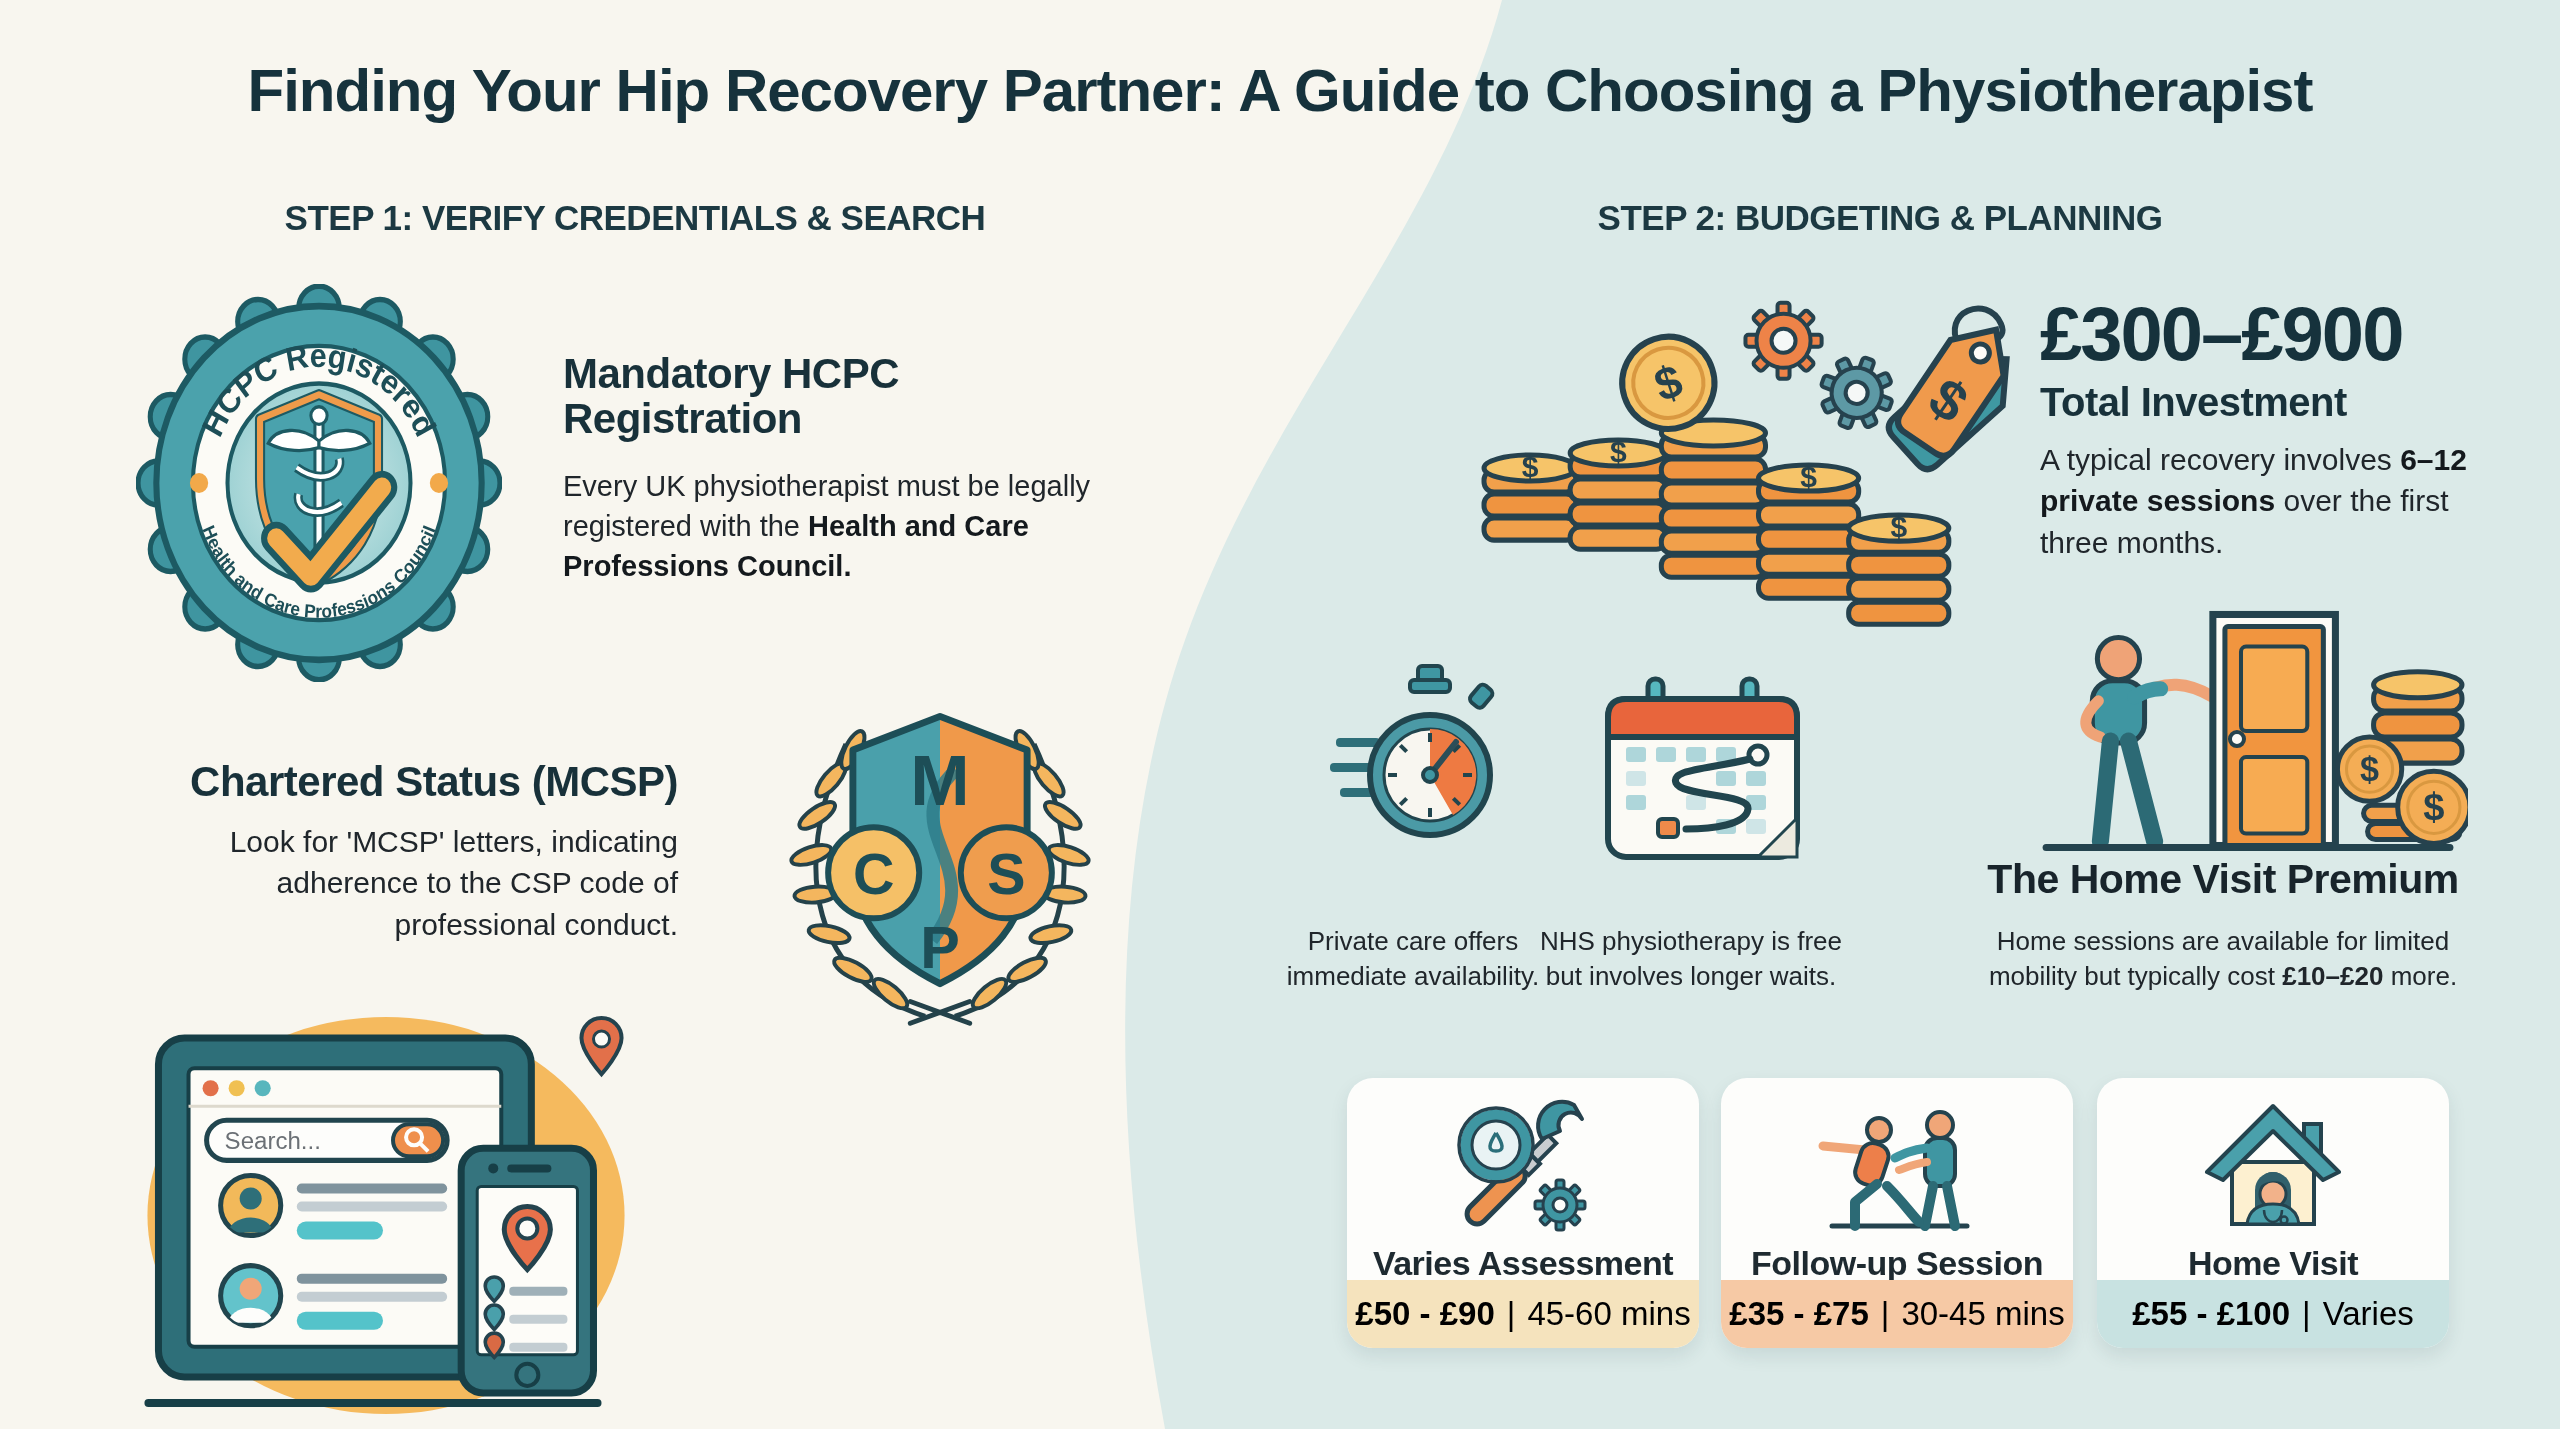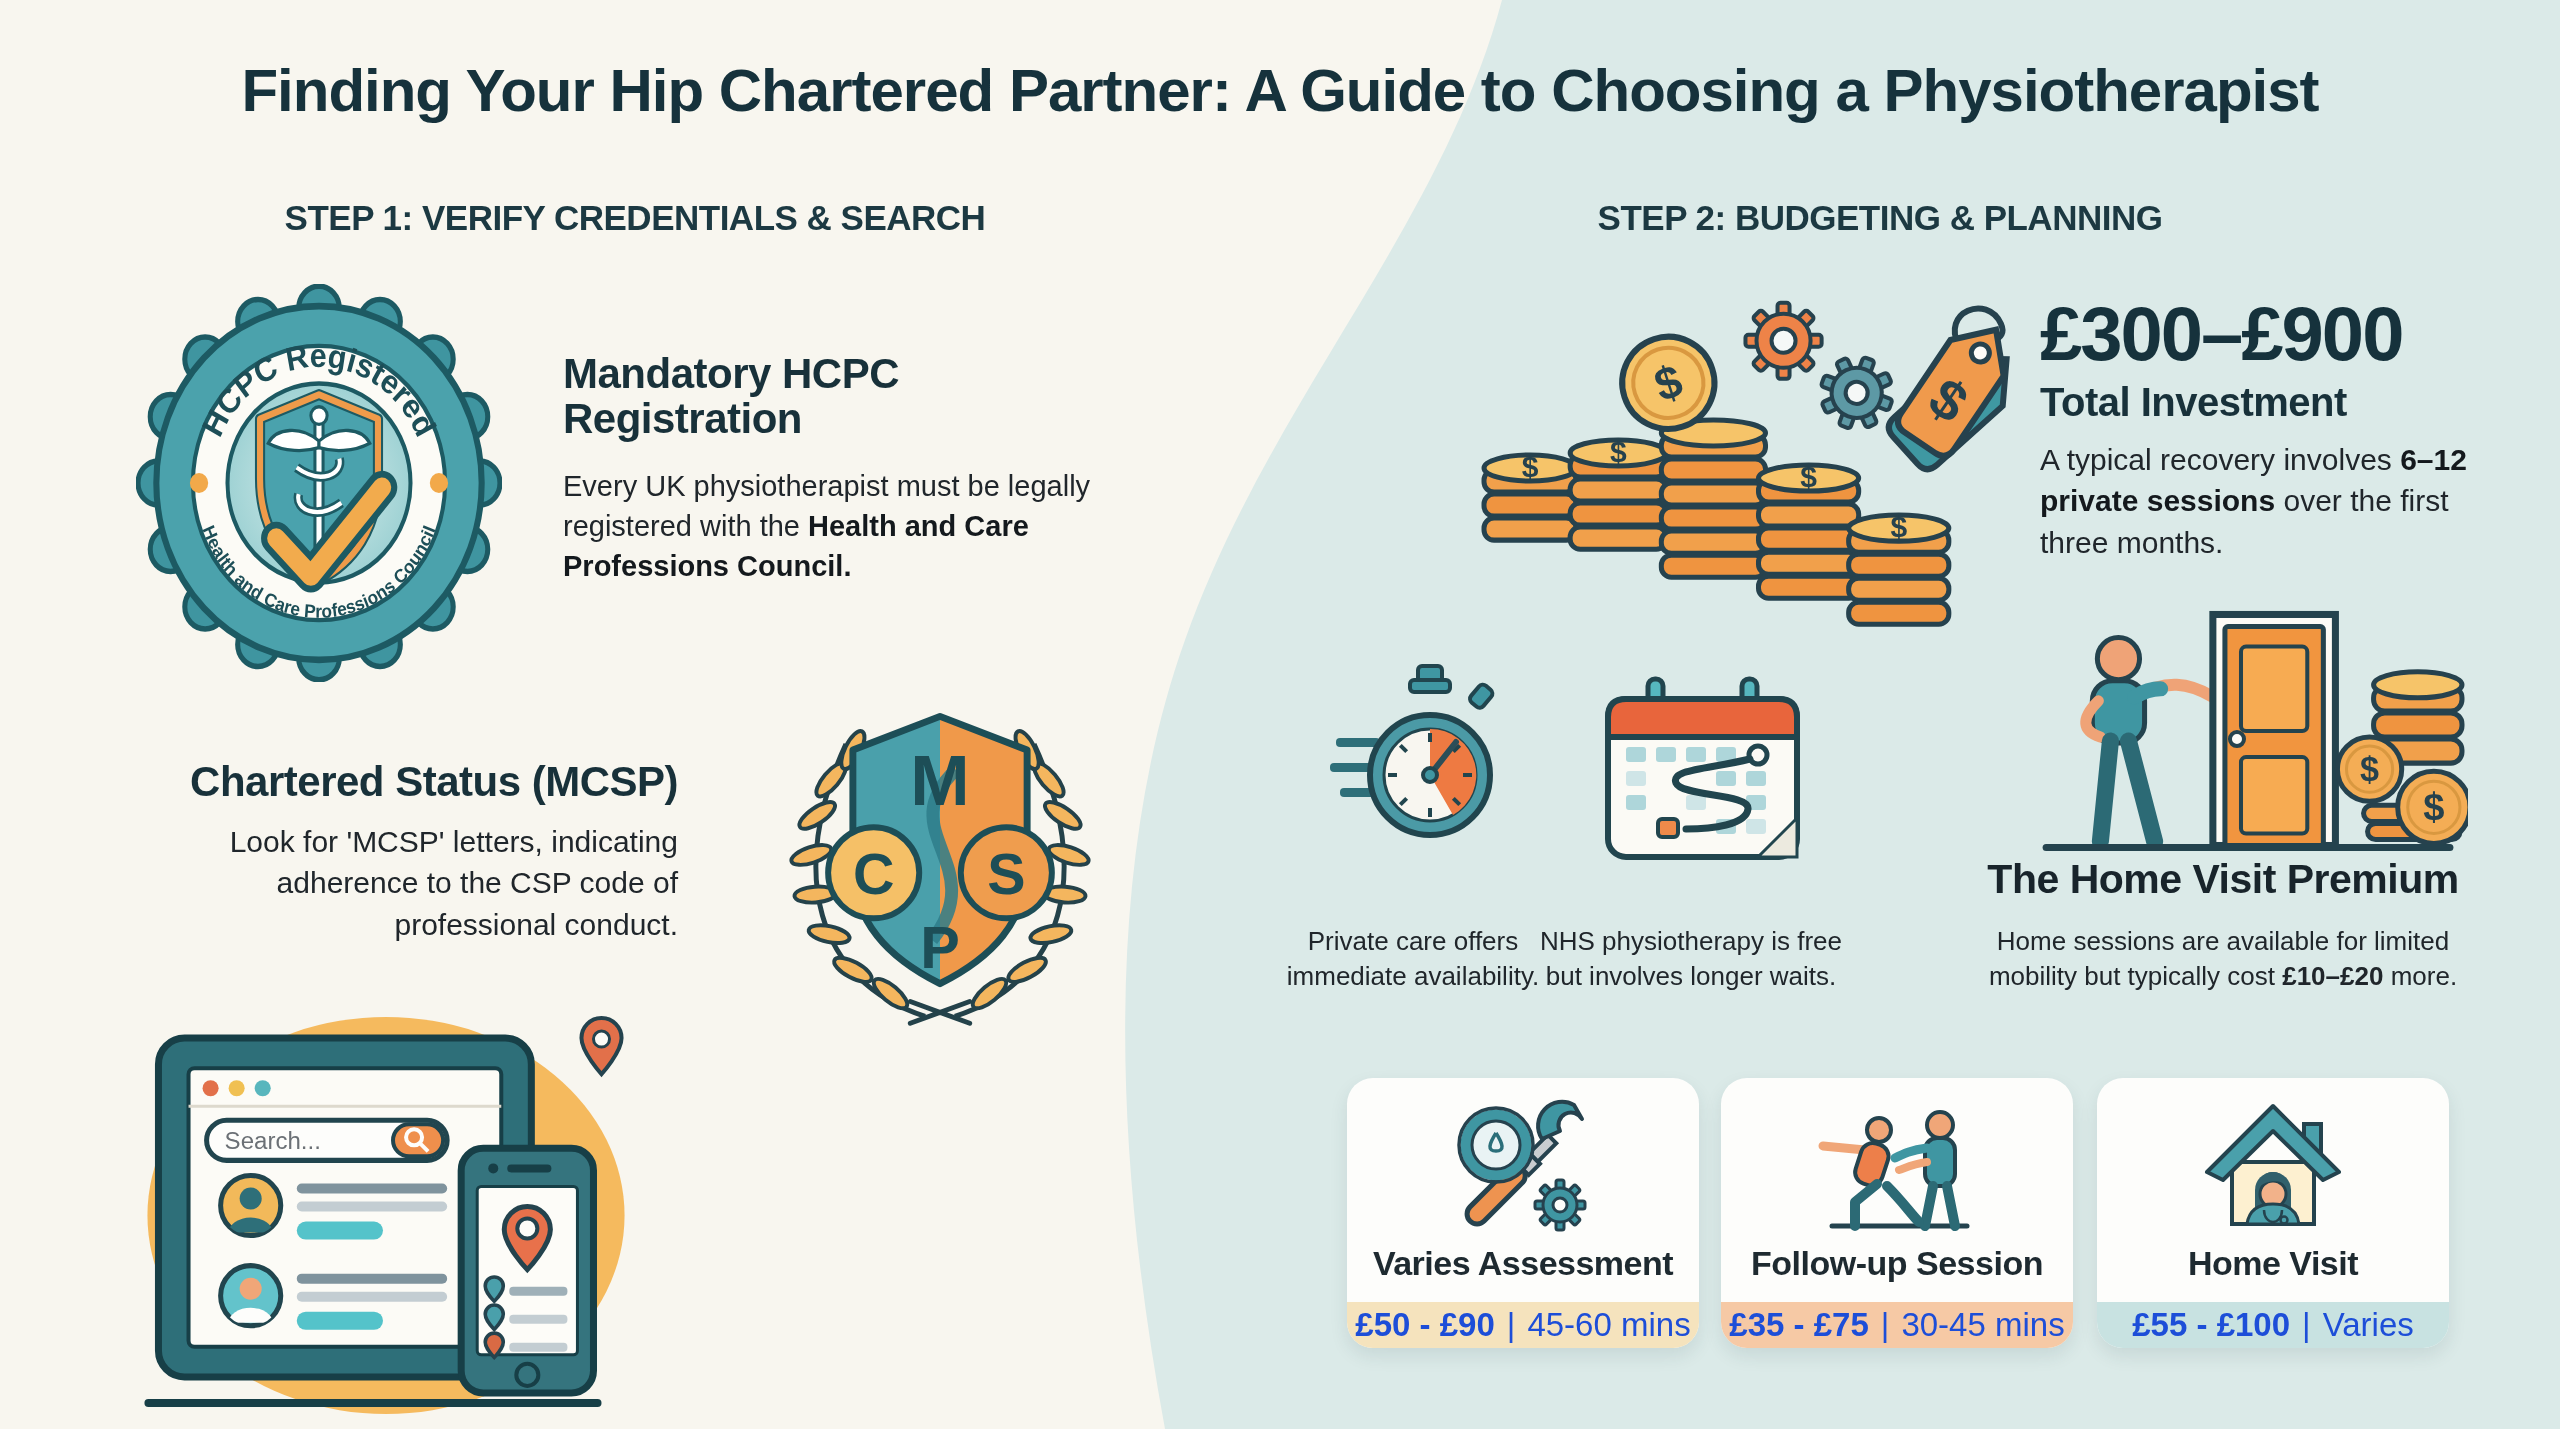--- a/index.html
+++ b/index.html
@@ -42,39 +42,39 @@
   #tradeoff-right{left:1535px;top:924px;width:312px;}
   #premium-body{left:1988px;top:924px;width:470px;}
   .card{
     position:absolute;top:1078px;width:352px;height:270px;background:#fdfdfb;
     border-radius:26px;box-shadow:0 8px 18px rgba(30,60,70,.10);overflow:hidden;
   }
   #card-1{left:1347px;}#card-2{left:1721px;}#card-3{left:2097px;}
   .card-icon{height:152px;margin-top:14px;display:flex;align-items:center;justify-content:center;}
   .card-title{text-align:center;font-size:34px;font-weight:bold;color:#1e2a30;letter-spacing:-.5px;}
   .card-footer{
-    position:absolute;left:0;right:0;bottom:0;height:46px;
-    display:flex;align-items:center;justify-content:center;font-size:33px;color:#1d4ed8;
+    position:absolute;left:0;right:0;bottom:0;height:68px;
+    display:flex;align-items:center;justify-content:center;font-size:33px;color:#000000;
   }
   #card-1 .card-footer{background:#f5e3bd;}
   #card-2 .card-footer{background:#f6c9a5;}
   #card-3 .card-footer{background:#c8e2e1;}
   .price{font-weight:bold;}
   .sep{margin:0 12px;font-weight:300;}
 </style>
 </head>
 <body>
 
 <div id="canvas">
 
   <svg id="bg-blob" class="abs" width="2560" height="1429" viewBox="0 0 2560 1429">
     <path d="M1502 0 C 1440 230 1270 400 1185 640 C 1110 850 1108 1120 1165 1429 L 2560 1429 L 2560 0 Z" fill="#dbeae8"></path>
   </svg>
 
-  <div class="abs main-title">Finding Your Hip Chartered Partner: A Guide to Choosing a Physiotherapist</div>
+  <div class="abs main-title">Finding Your Hip Recovery Partner: A Guide to Choosing a Physiotherapist</div>
 
   <div id="step1-head" class="abs step-head">STEP 1: VERIFY CREDENTIALS &amp; SEARCH</div>
   <div id="step2-head" class="abs step-head">STEP 2: BUDGETING &amp; PLANNING</div>
 
   <svg class="abs" style="left:136px;top:284px;" width="366" height="398" viewBox="0 0 360 360" preserveAspectRatio="none">
     <g stroke="#1d5a63" stroke-width="5" fill="#3f95a0">
       <circle cx="338" cy="180" r="20"></circle>
         <circle cx="326" cy="240" r="20"></circle>
         <circle cx="292" cy="292" r="20"></circle>
         <circle cx="240" cy="326" r="20"></circle>

